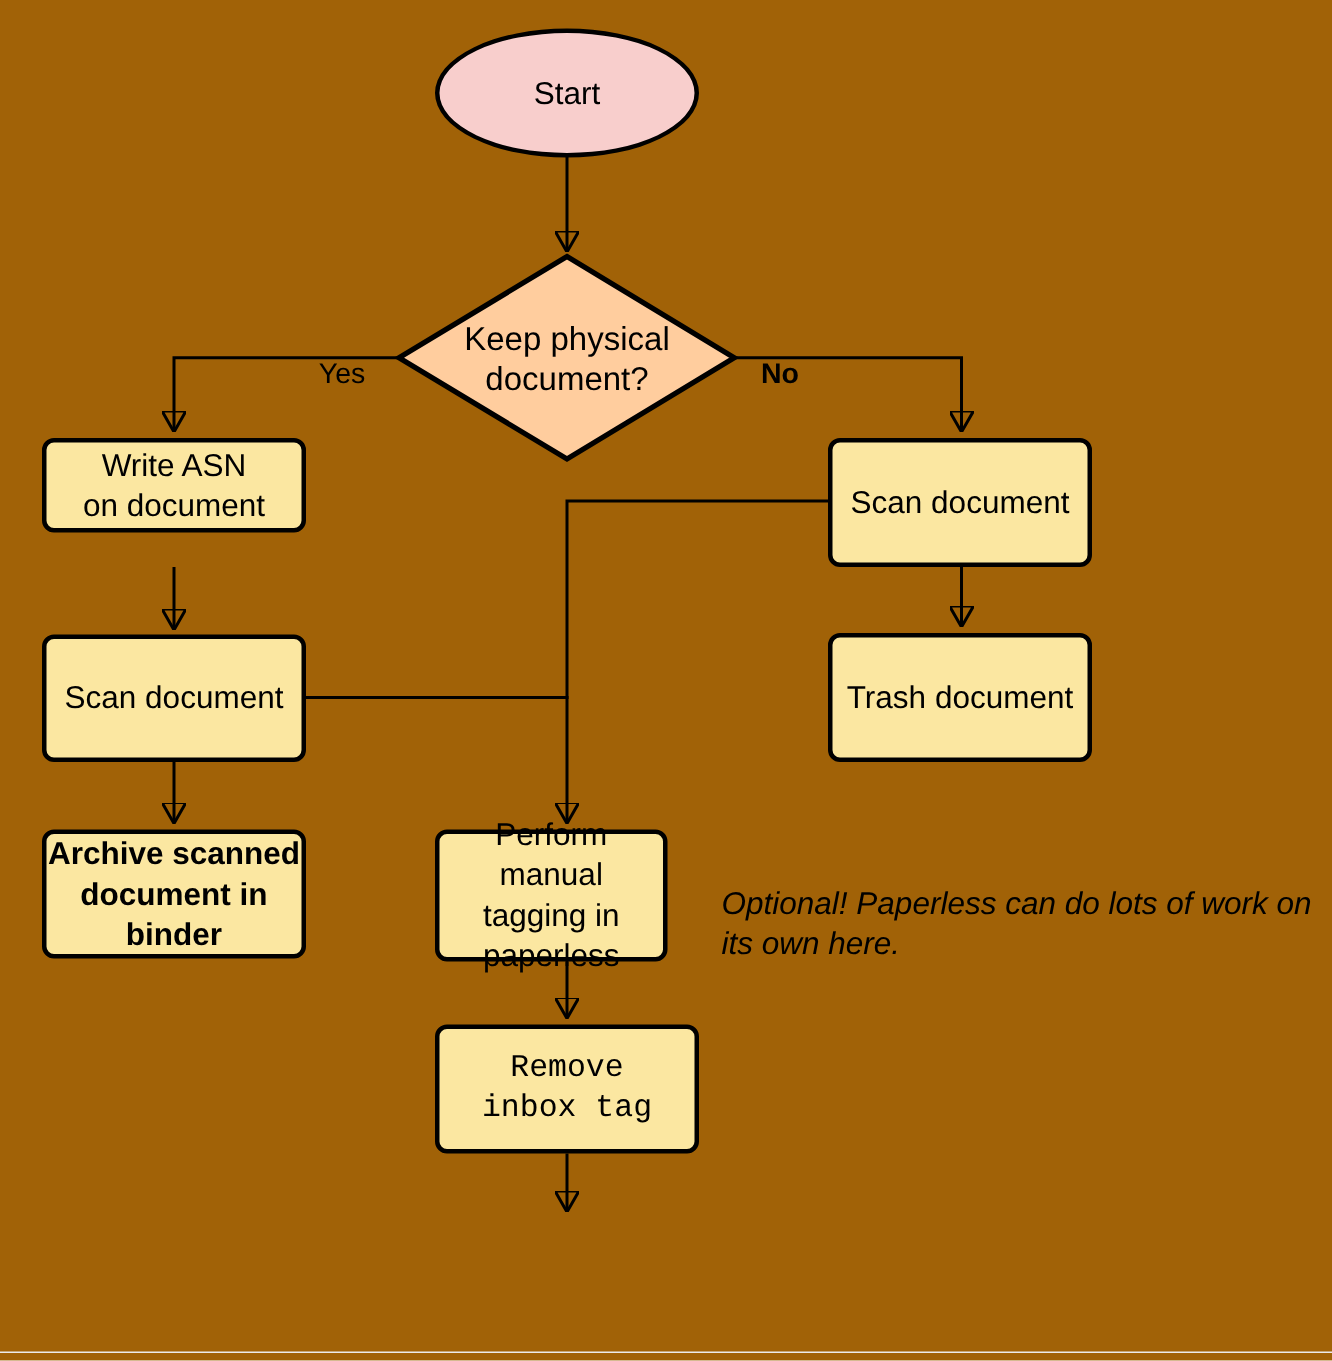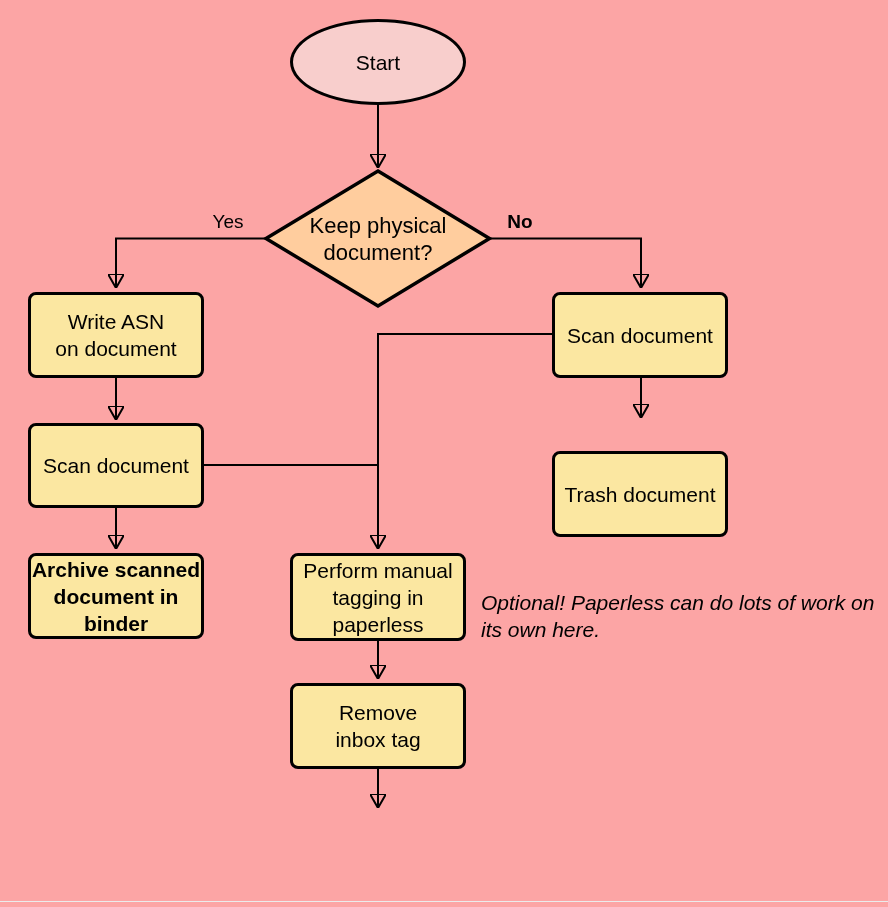--- a/index.html
+++ b/index.html
@@ -1,20 +1,20 @@
 <!DOCTYPE html>
 <html style="--terminal-fill: #f8cecc; --decision-fill: #ffcd9e; --process-fill: #fbe7a1; --stroke: #000000;"><head>
 <meta charset="utf-8">
 <style>
   html, body { margin: 0; padding: 0; background: #ffffff; }
   .canvas {
     position: relative;
     width: 888px;
     height: 907px;
-    background: #fca5a5;
+    background: #a16207;
     font-family: "Liberation Sans", sans-serif;
     color: #000000;
     overflow: hidden;
   }
   svg.edges {
     position: absolute;
     left: 0; top: 0;
     width: 888px; height: 907px;
   }
   svg.edges path { stroke: var(--stroke, #000); stroke-width: 2; fill: none; }
@@ -55,47 +55,48 @@
     white-space: pre-line;
     font-size: 22px;
     line-height: 27px;
   }
   .edge-label {
     position: absolute;
     width: 70px;
     text-align: center;
     font-size: 19px;
     line-height: 24px;
+    margin-top: 28px;
   }
   .edge-label.yes { left: 193px; top: 210px; }
   .edge-label.no  { left: 485px; top: 210px; font-weight: bold; }
   .note {
     position: absolute;
     left: 481px; top: 589px;
     width: 420px;
     font-style: italic;
     font-size: 21px;
     line-height: 27px;
     white-space: pre-line;
   }
   .bottom-hairline {
     position: absolute;
     left: 0; top: 901px;
     width: 888px; height: 1px;
     background: #ebebeb;
   }
   
   .n-start      { left: 290px; top: 19px;  width: 176px; height: 86px; }
-  .n-write-asn  { left: 28px;  top: 292px; width: 176px; height: 86px; }
+  .n-write-asn  { left: 28px;  top: 292px; width: 176px; height: 63px; }
   .n-scan-left  { left: 28px;  top: 423px; width: 176px; height: 85px; }
   .n-archive    { left: 28px;  top: 553px; width: 176px; height: 86px; font-weight: bold; }
   .n-scan-right { left: 552px; top: 292px; width: 176px; height: 86px; }
-  .n-trash      { left: 552px; top: 422px; width: 176px; height: 86px; margin-top: 29px; }
-  .n-perform    { left: 290px; top: 553px; width: 176px; height: 88px; }
-  .n-remove     { left: 290px; top: 683px; width: 176px; height: 86px; }
+  .n-trash      { left: 552px; top: 422px; width: 176px; height: 86px; }
+  .n-perform    { left: 290px; top: 553px; width: 155px; height: 88px; }
+  .n-remove     { left: 290px; top: 683px; width: 176px; height: 86px; font-family: Liberation Mono, monospace; }
   .n-end        { left: 290px; top: 812px; width: 176px; height: 86px; }
 </style>
 </head>
 <body>
 
 <div class="canvas">
 
   <svg class="edges">
     <defs>
       <marker id="arrow" markerUnits="userSpaceOnUse" markerWidth="14" markerHeight="16" viewBox="0 0 14 16" refX="13" refY="8" orient="auto">

